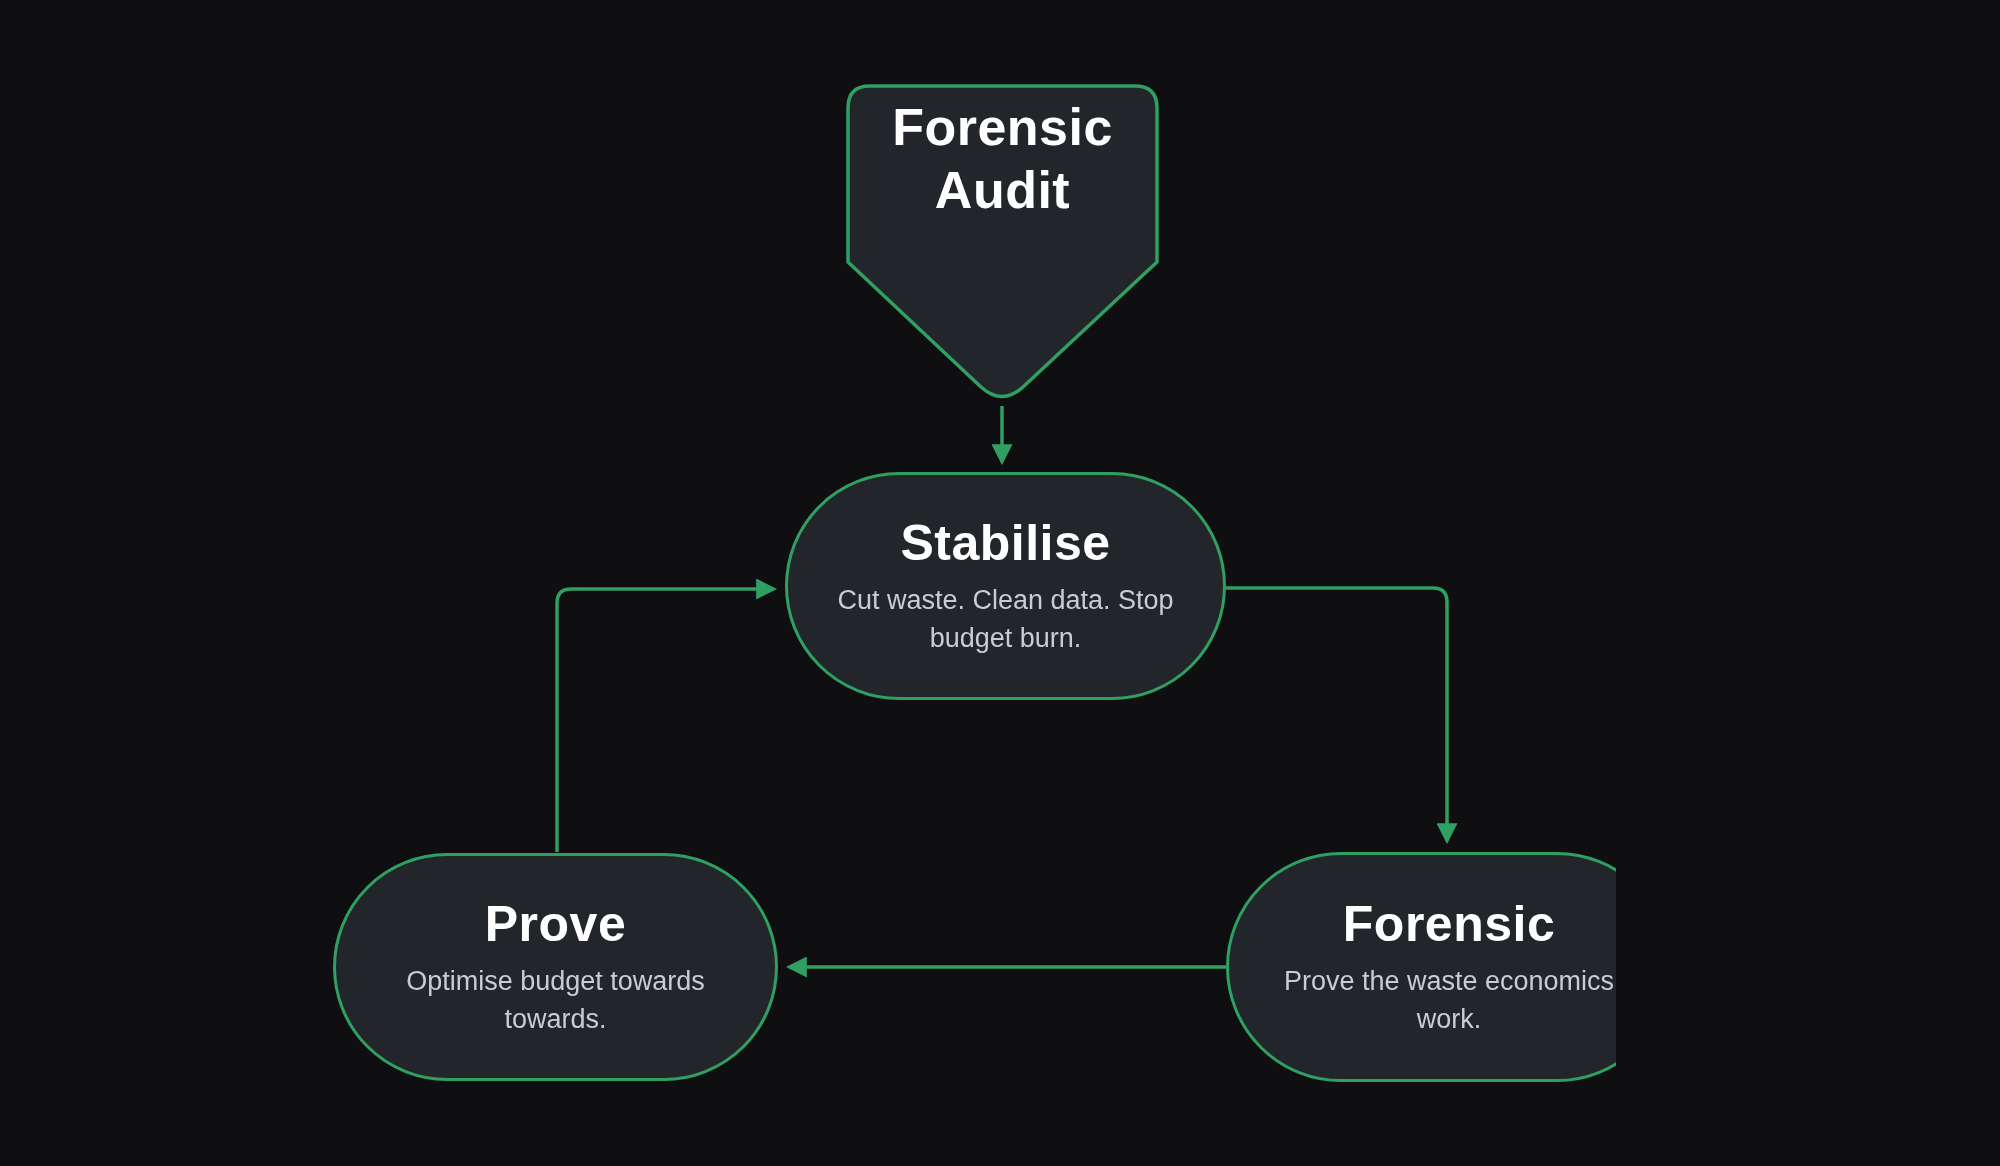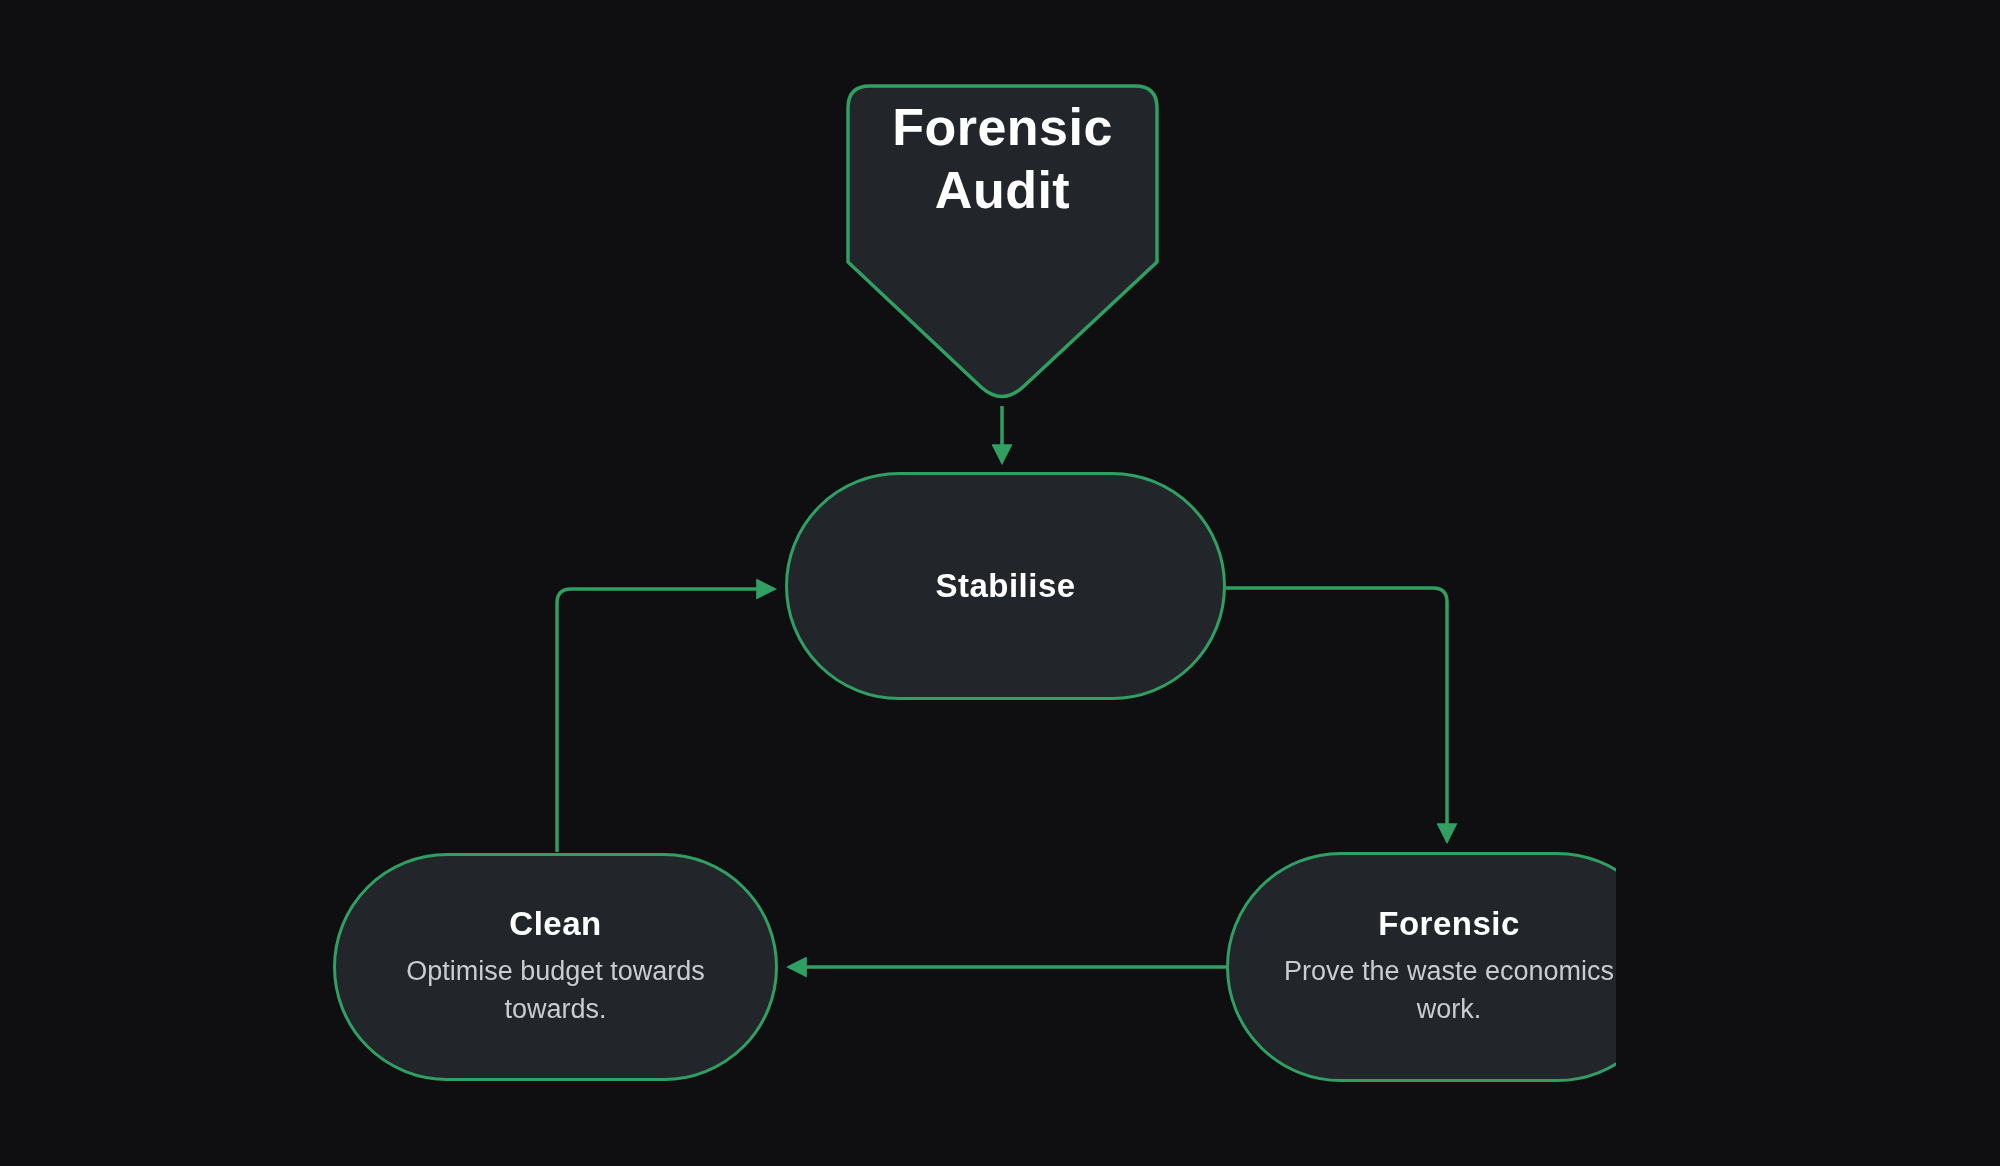--- a/index.html
+++ b/index.html
@@ -29,21 +29,21 @@
     border:3.5px solid var(--accent);
     border-radius:120px;
     display:flex;
     flex-direction:column;
     align-items:center;
     justify-content:center;
     text-align:center;
     gap:10px;
   }
   .pill-title{
-    font-size:33px;
+    font-size:50px;
     font-weight:bold;
     color:var(--title);
     letter-spacing:0.5px;
   }
   .pill-sub{
     font-size:27px;
     color:var(--subtitle);
     line-height:1.4;
     max-width:390px;
   }
@@ -84,24 +84,25 @@
 
     <path class="edge" marker-end="url(#arrow)" d="M 1226 967 L 789 967"></path>
 
     <path class="edge" marker-end="url(#arrow)" d="M 557 852 L 557 603 Q 557 589 571 589 L 774 589"></path>
   </svg>
 
   <div class="forensic-title">Forensic Audit</div>
 
   <div class="pill node-stabilise">
     <div class="pill-title">Stabilise</div>
+    <div class="pill-sub">Cut waste. Clean data. Stop budget burn.</div>
   </div>
 
   <div class="pill node-scale">
-    <div class="pill-title">Clean</div>
+    <div class="pill-title">Prove</div>
     <div class="pill-sub">Optimise budget towards towards.</div>
   </div>
 
   <div class="pill node-validate">
     <div class="pill-title">Forensic</div>
     <div class="pill-sub">Prove the waste economics work.</div>
   </div>
 
 </div>
 

